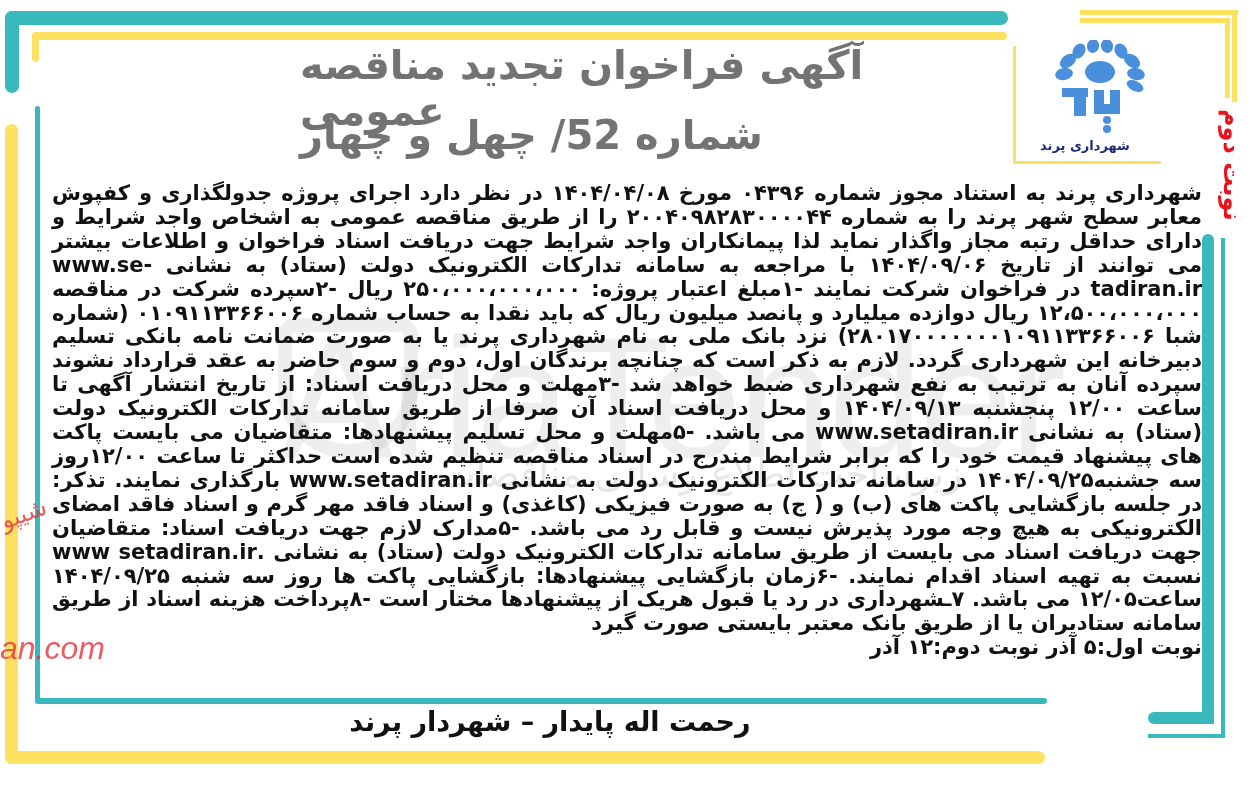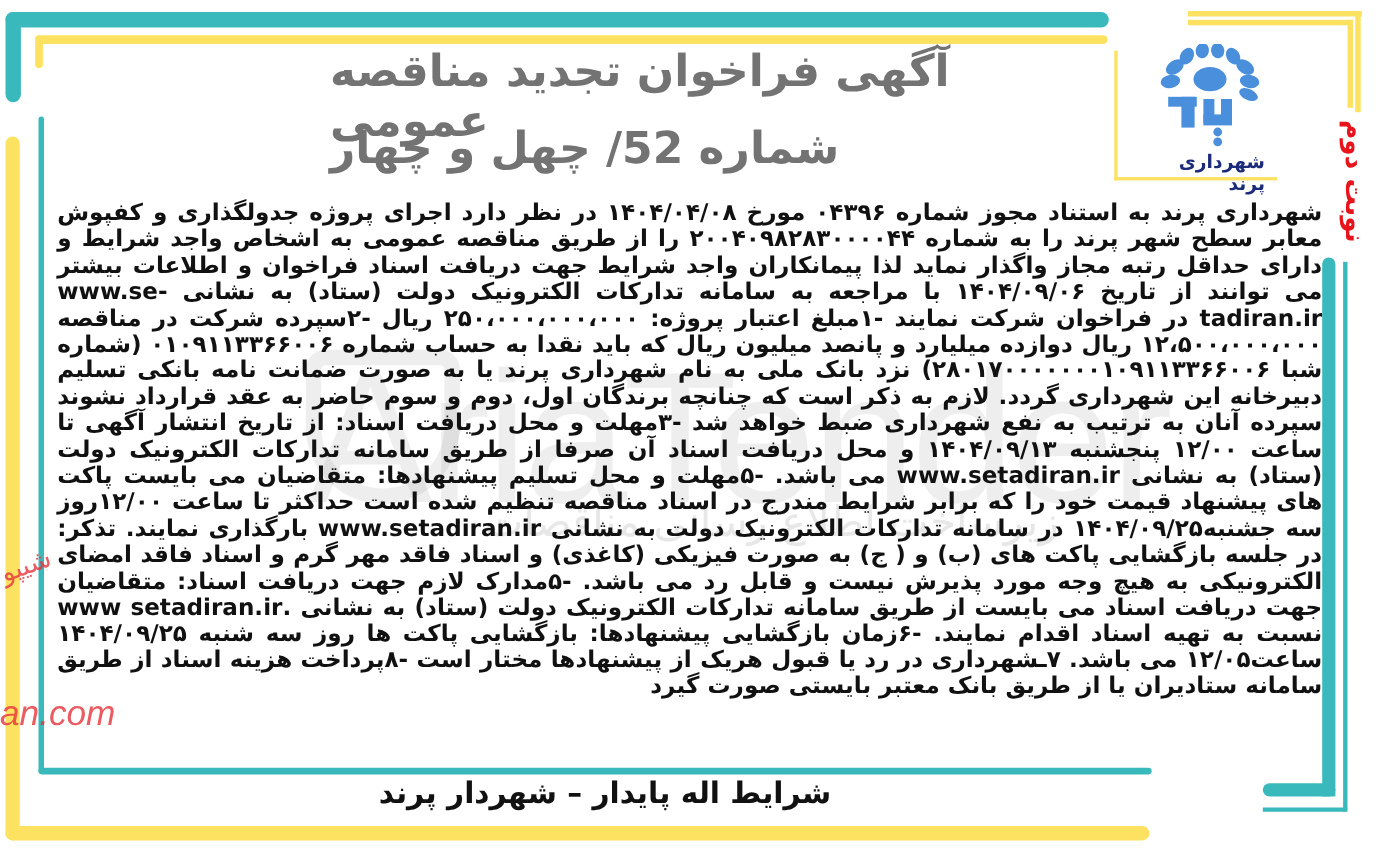--- a/index.html
+++ b/index.html
@@ -32,22 +32,22 @@
   .logo-box-top2 {
     position:absolute; left:1080px; top:18px; width:150px; height:5px; background:#fde261;
   }
   .logo-box-right {
     position:absolute; left:1232px; top:10px; width:5px; height:92px; background:#fde261;
   }
   .logo-box-right2 {
     position:absolute; left:1225px; top:18px; width:5px; height:80px; background:#fde261;
   }
   .logo-caption {
-    position:absolute; left:1040px; top:138px; width:110px; text-align:right;
-    color:#1c2a7a; font-size:17px; font-weight:bold; direction:rtl;
+    position:absolute; left:1040px; top:138px; width:110px; text-align:left;
+    color:#1c2a7a; font-size:13px; font-weight:bold; direction:rtl;
   }
 
   .side-label {
     position:absolute; left:1212px; top:100px; width:40px; height:130px;
     color:#e8141c; font-weight:bold; font-size:24px;
     writing-mode: vertical-rl; direction:rtl; text-align:center;
     display:flex; align-items:center; justify-content:center;
   }
 
   .body-text {
@@ -142,15 +142,16 @@
 <div class="title-2">شماره 52/ چهل و چهار</div>
 
 <div class="wm-shield"></div>
 <div class="watermark">AriaTender</div>
 <div class="watermark-sub">زیرساخت اطلاع رسانی مناقصات</div>
 <div class="corner-mark-fa">شیپو</div>
 <div class="corner-mark">an.com</div>
 
 <div class="body-text">
   <p>شهرداری پرند به استناد مجوز شماره ۰۴۳۹۶ مورخ ۱۴۰۴/۰۴/۰۸ در نظر دارد اجرای پروژه جدولگذاری و کفپوش معابر سطح شهر پرند را به شماره ۲۰۰۴۰۹۸۲۸۳۰۰۰۰۴۴ را از طریق مناقصه عمومی به اشخاص واجد شرایط و دارای حداقل رتبه مجاز واگذار نماید لذا پیمانکاران واجد شرایط جهت دریافت اسناد فراخوان و اطلاعات بیشتر می توانند از تاریخ ۱۴۰۴/۰۹/۰۶ با مراجعه به سامانه تدارکات الکترونیک دولت (ستاد) به نشانی www.se-tadiran.ir در فراخوان شرکت نمایند -۱مبلغ اعتبار پروژه: ۲۵۰،۰۰۰،۰۰۰،۰۰۰ ریال -۲سپرده شرکت در مناقصه ۱۲،۵۰۰،۰۰۰،۰۰۰ ریال دوازده میلیارد و پانصد میلیون ریال که باید نقدا به حساب شماره ۰۱۰۹۱۱۳۳۶۶۰۰۶ (شماره شبا ۲۸۰۱۷۰۰۰۰۰۰۰۱۰۹۱۱۳۳۶۶۰۰۶) نزد بانک ملی به نام شهرداری پرند یا به صورت ضمانت نامه بانکی تسلیم دبیرخانه این شهرداری گردد. لازم به ذکر است که چنانچه برندگان اول، دوم و سوم حاضر به عقد قرارداد نشوند سپرده آنان به ترتیب به نفع شهرداری ضبط خواهد شد -۳مهلت و محل دریافت اسناد: از تاریخ انتشار آگهی تا ساعت ۱۲/۰۰ پنجشنبه ۱۴۰۴/۰۹/۱۳ و محل دریافت اسناد آن صرفا از طریق سامانه تدارکات الکترونیک دولت (ستاد) به نشانی www.setadiran.ir می باشد. -۵مهلت و محل تسلیم پیشنهادها: متقاضیان می بایست پاکت های پیشنهاد قیمت خود را که برابر شرایط مندرج در اسناد مناقصه تنظیم شده است حداکثر تا ساعت ۱۲/۰۰روز سه جشنبه۱۴۰۴/۰۹/۲۵ در سامانه تدارکات الکترونیک دولت به نشانی www.setadiran.ir بارگذاری نمایند. تذکر: در جلسه بازگشایی پاکت های (ب) و ( ج) به صورت فیزیکی (کاغذی) و اسناد فاقد مهر گرم و اسناد فاقد امضای الکترونیکی به هیچ وجه مورد پذیرش نیست و قابل رد می باشد. -۵مدارک لازم جهت دریافت اسناد: متقاضیان جهت دریافت اسناد می بایست از طریق سامانه تدارکات الکترونیک دولت (ستاد) به نشانی .www setadiran.ir نسبت به تهیه اسناد اقدام نمایند. -۶زمان بازگشایی پیشنهادها: بازگشایی پاکت ها روز سه شنبه ۱۴۰۴/۰۹/۲۵ ساعت۱۲/۰۵ می باشد. ۷ـشهرداری در رد یا قبول هریک از پیشنهادها مختار است -۸پرداخت هزینه اسناد از طریق سامانه ستادیران یا از طریق بانک معتبر بایستی صورت گیرد</p>
+  <p>نوبت اول:۵ آذر نوبت دوم:۱۲ آذر</p>
 </div>
 
-<div class="signature">شرایط اله پایدار – شهردار پرند</div>
+<div class="signature">رحمت اله پایدار – شهردار پرند</div>
 
 </body></html>

